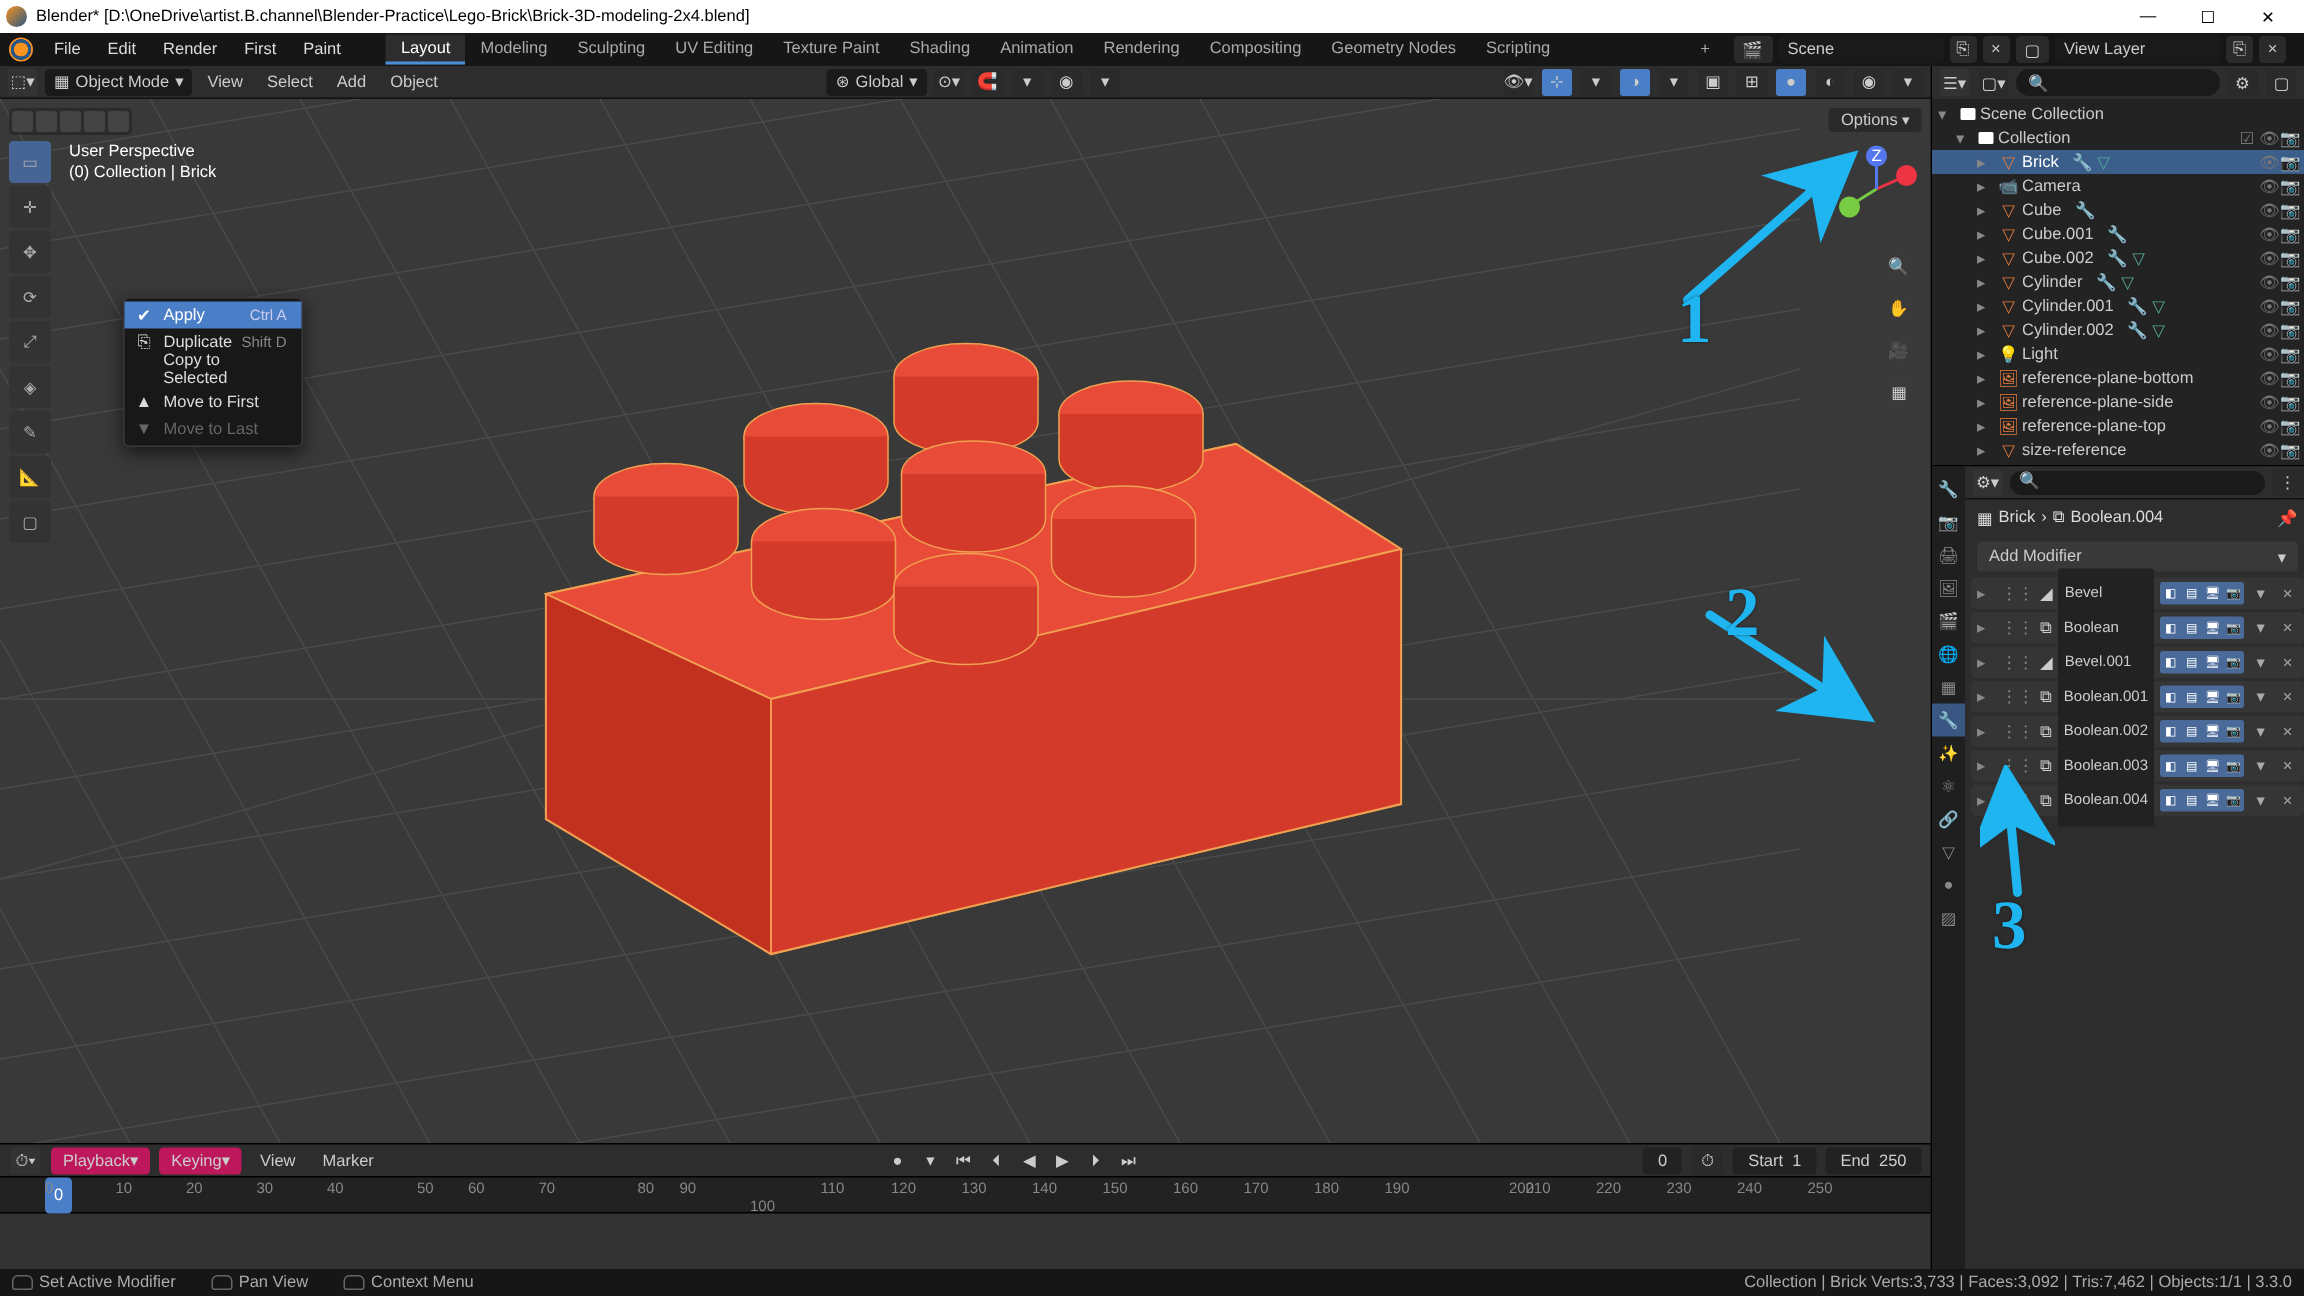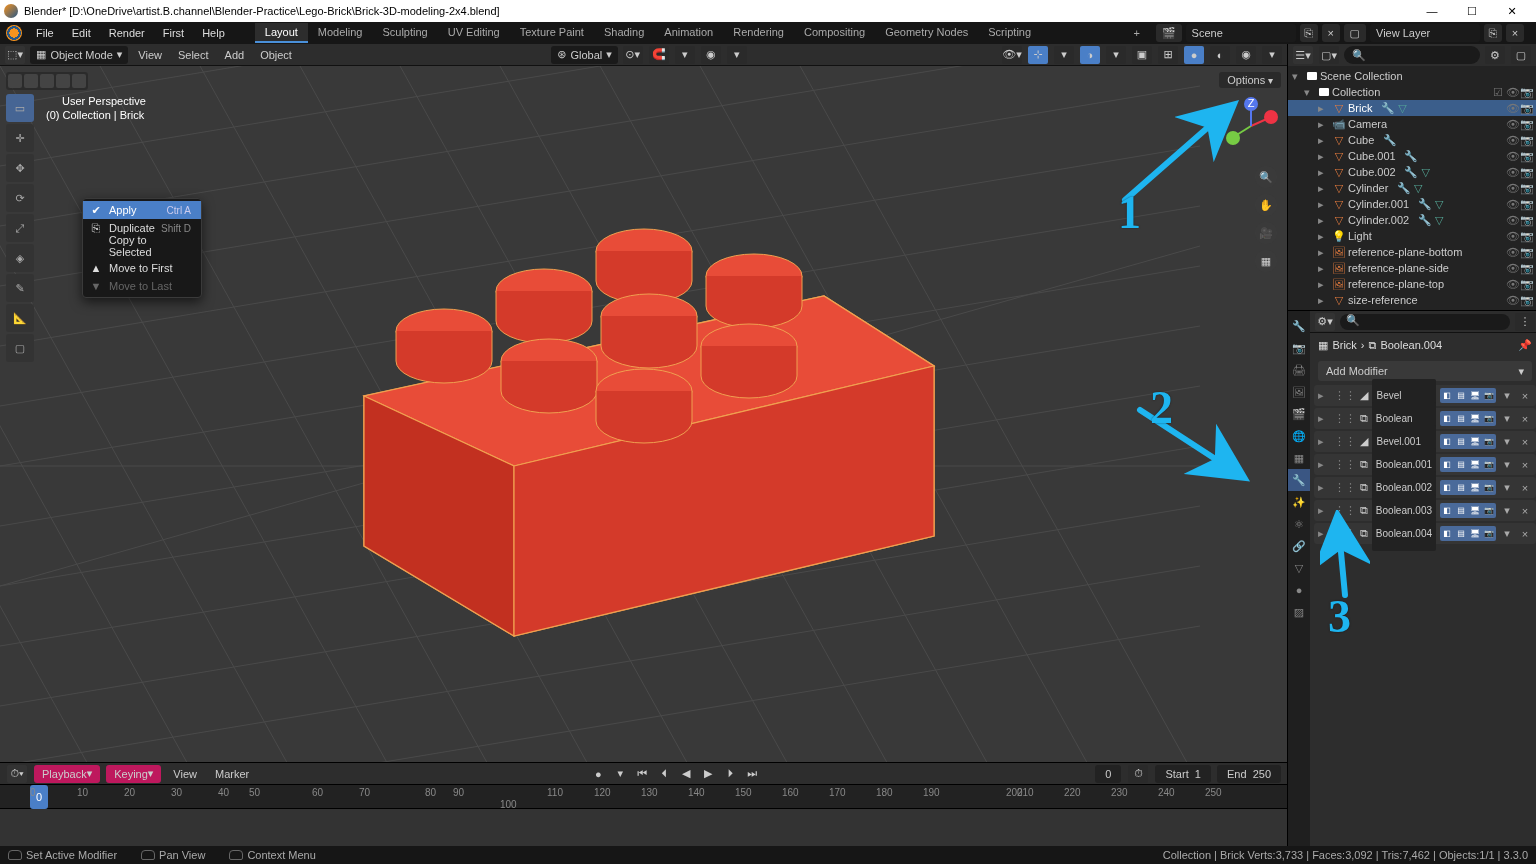--- a/index.html
+++ b/index.html
@@ -30,21 +30,21 @@
 .viewport-header { height: 22px; background: #2d2d2d; display: flex; align-items: center; padding: 0 4px; gap: 4px; border-bottom: 1px solid #111; }
 .vh-field { background: #1a1a1a; height: 18px; border-radius: 3px; padding: 0 6px; display: flex; align-items: center; gap: 4px; }
 .vh-btn { color: #ccc; padding: 0 6px; height: 18px; display: flex; align-items: center; }
 .vh-sep { flex: 1; }
 .icon-btn { width: 20px; height: 18px; display: flex; align-items: center; justify-content: center; background: #2a2a2a; border-radius: 2px; margin: 0 1px; }
 .icon-btn.blue { background: #4a7fc7; }
 
 .viewport { flex: 1; position: relative; background: #393939; overflow: hidden; }
 .toolshelf-top { position: absolute; left: 6px; top: 6px; display: flex; gap: 2px; background: rgba(40,40,40,0.8); padding: 2px; border-radius: 3px; }
 .ts-btn { width: 14px; height: 14px; background: #444; border-radius: 2px; }
-.viewport-label { position: absolute; left: 62px; top: 29px; color: #fff; font-size: 11px; }
+.viewport-label { position: absolute; left: 46px; top: 29px; color: #fff; font-size: 11px; }
 .viewport-label2 { position: absolute; left: 46px; top: 43px; color: #fff; font-size: 11px; }
 .toolbar-left { position: absolute; left: 6px; top: 28px; display: flex; flex-direction: column; gap: 2px; }
 .tool-btn { width: 28px; height: 28px; background: #333; border-radius: 3px; display: flex; align-items: center; justify-content: center; color: #aaa; }
 .tool-btn.active { background: #466594; }
 .nav-gizmo { position: absolute; right: 6px; top: 30px; width: 60px; height: 60px; }
 .nav-sidebar { position: absolute; right: 10px; top: 100px; display: flex; flex-direction: column; gap: 6px; }
 .nav-sb-btn { width: 22px; height: 22px; background: rgba(60,60,60,0.6); border-radius: 11px; display: flex; align-items: center; justify-content: center; color: #ccc; }
 .options-btn { position: absolute; right: 6px; top: 6px; background: #2a2a2a; padding: 2px 8px; border-radius: 3px; font-size: 10px; }
 
 .grid-lines line { stroke: #4a4a4a; stroke-width: 1; }
@@ -123,21 +123,21 @@
     <div class="winbtn">✕</div>
   </div>
 </div>
 
 <div class="menubar">
   <div class="blender-logo"></div>
   <div class="menu-item">File</div>
   <div class="menu-item">Edit</div>
   <div class="menu-item">Render</div>
   <div class="menu-item">First</div>
-  <div class="menu-item">Help</div>
+  <div class="menu-item">Paint</div>
   <div class="workspace-tabs" id="ws-tabs">
       <div class="ws-tab active">Layout</div>
       <div class="ws-tab">Modeling</div>
       <div class="ws-tab">Sculpting</div>
       <div class="ws-tab">UV Editing</div>
       <div class="ws-tab">Texture Paint</div>
       <div class="ws-tab">Shading</div>
       <div class="ws-tab">Animation</div>
       <div class="ws-tab">Rendering</div>
       <div class="ws-tab">Compositing</div>
@@ -453,21 +453,21 @@
       <div class="tl-num"><span>Start</span>&nbsp;&nbsp;<span>1</span></div>
       <div class="tl-num"><span>End</span>&nbsp;&nbsp;<span>250</span></div>
     </div>
     <div class="timeline-ruler" id="tl-ruler">
       <div class="playhead">0</div>
     <span class="tl-tick" style="left: 30px;">0</span>
         <span class="tl-tick" style="left: 77px;">10</span>
         <span class="tl-tick" style="left: 124px;">20</span>
         <span class="tl-tick" style="left: 171px;">30</span>
         <span class="tl-tick" style="left: 218px;">40</span>
-        <span class="tl-tick" style="left: 249px;">50</span>
+        <span class="tl-tick" style="left: 278px;">50</span>
         <span class="tl-tick" style="left: 312px;">60</span>
         <span class="tl-tick" style="left: 359px;">70</span>
         <span class="tl-tick" style="left: 406px; margin-left: 19px;">80</span>
         <span class="tl-tick" style="left: 453px;">90</span>
         <span class="tl-tick" style="left: 500px; margin-top: 12px;">100</span>
         <span class="tl-tick" style="left: 547px;">110</span>
         <span class="tl-tick" style="left: 594px;">120</span>
         <span class="tl-tick" style="left: 641px;">130</span>
         <span class="tl-tick" style="left: 688px;">140</span>
         <span class="tl-tick" style="left: 735px;">150</span>

